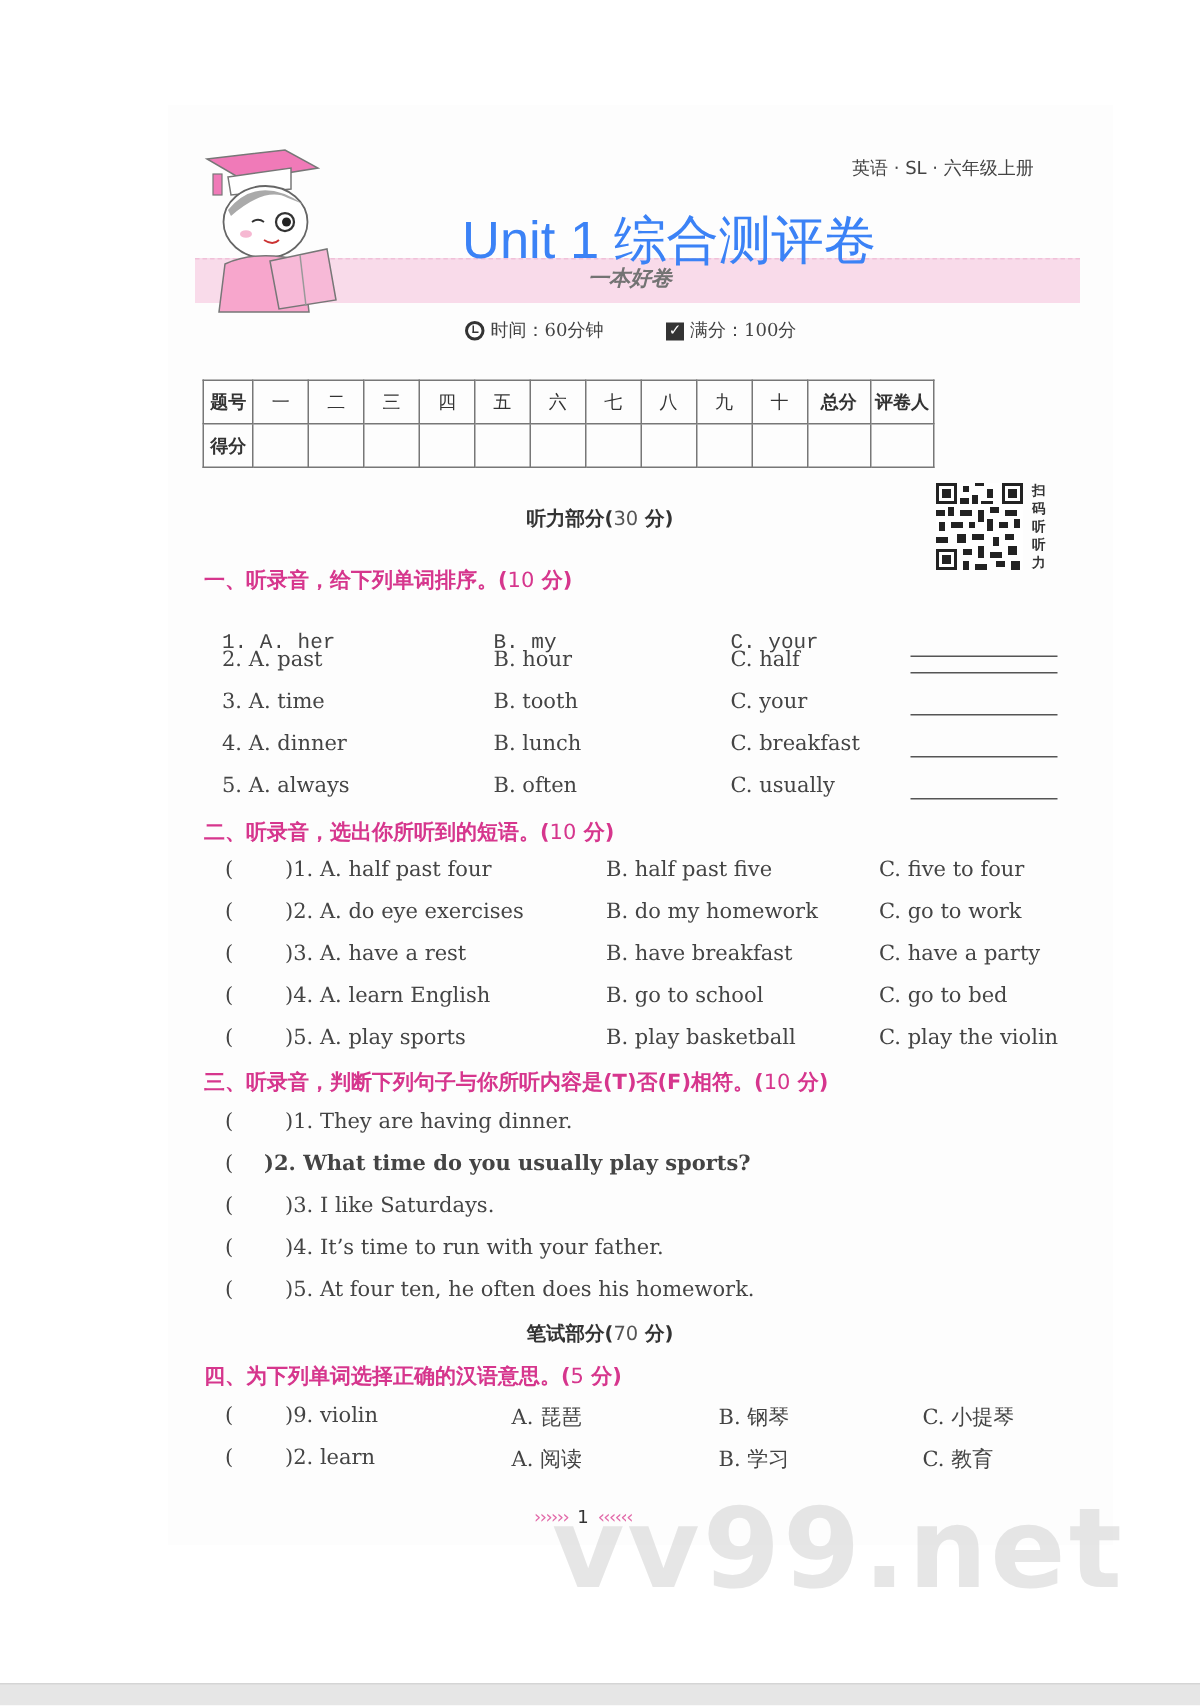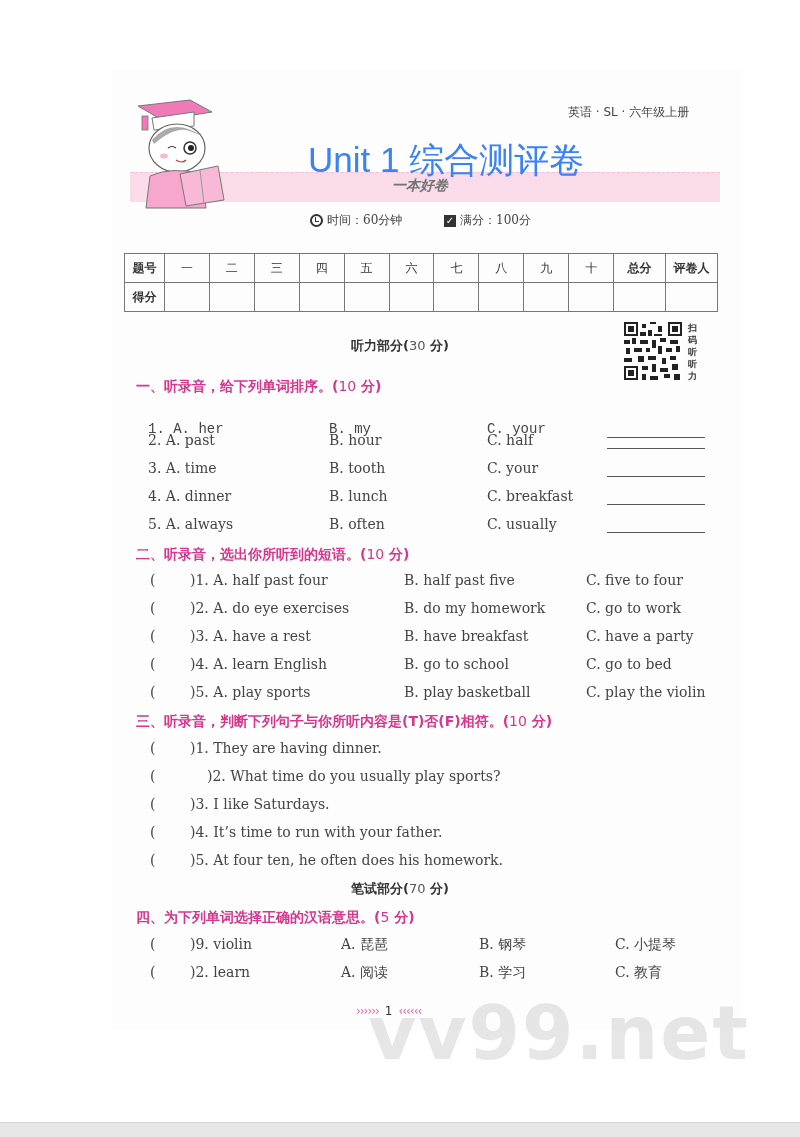--- a/index.html
+++ b/index.html
@@ -37,21 +37,21 @@
       display: inline-block; width: 13px; height: 13px; border: 2px solid #333; border-radius: 50%;
       position: relative;
     }
     .clock-icon::after { content: ""; position: absolute; left: 3px; top: 1px; width: 3px; height: 4px; border-left: 1.5px solid #333; border-bottom: 1.5px solid #333; }
     .check-icon {
       display: inline-block; width: 12px; height: 12px; background: #333; color: #fff; font-size: 10px;
       line-height: 12px; text-align: center; font-family: "DejaVu Sans", sans-serif;
     }
 
     table.score-table {
-      position: absolute; left: 124px; top: 253px; width: 594px; border-collapse: collapse;
+      position: absolute; left: 135px; top: 253px; width: 488px; border-collapse: collapse;
       font-family: "DejaVu Sans", sans-serif; font-size: 12px;
     }
     table.score-table td {
       border: 1px solid #777; height: 29px; text-align: center; color: #333; width: 45px;
     }
     table.score-table td.lbl { width: 40px; font-weight: bold; }
     table.score-table td.wide { width: 52px; font-weight: bold; }
     table.score-table tr { }
 
     .part-title {
@@ -283,21 +283,21 @@
 <div class="sec-head" style="top:713px;">
   <span>三、听录音，判断下列句子与你所听内容是(T)否(F)相符。(</span><span class="pts">10</span><span> 分)</span>
 </div>
 
 <div class="row" style="top:740px;">
   <span style="left:150px;">(</span>
   <span style="left:190px;">)1. They are having dinner.</span>
 </div>
 <div class="row" style="top:768px;">
   <span style="left:150px;">(</span>
-  <span style="left:207px;">)2. What time do you usually play sports?</span>
+  <span style="left:176px;font-weight:bold;">)2. What time do you usually play sports?</span>
 </div>
 <div class="row" style="top:796px;">
   <span style="left:150px;">(</span>
   <span style="left:190px;">)3. I like Saturdays.</span>
 </div>
 <div class="row" style="top:824px;">
   <span style="left:150px;">(</span>
   <span style="left:190px;">)4. It’s time to run with your father.</span>
 </div>
 <div class="row" style="top:852px;">

